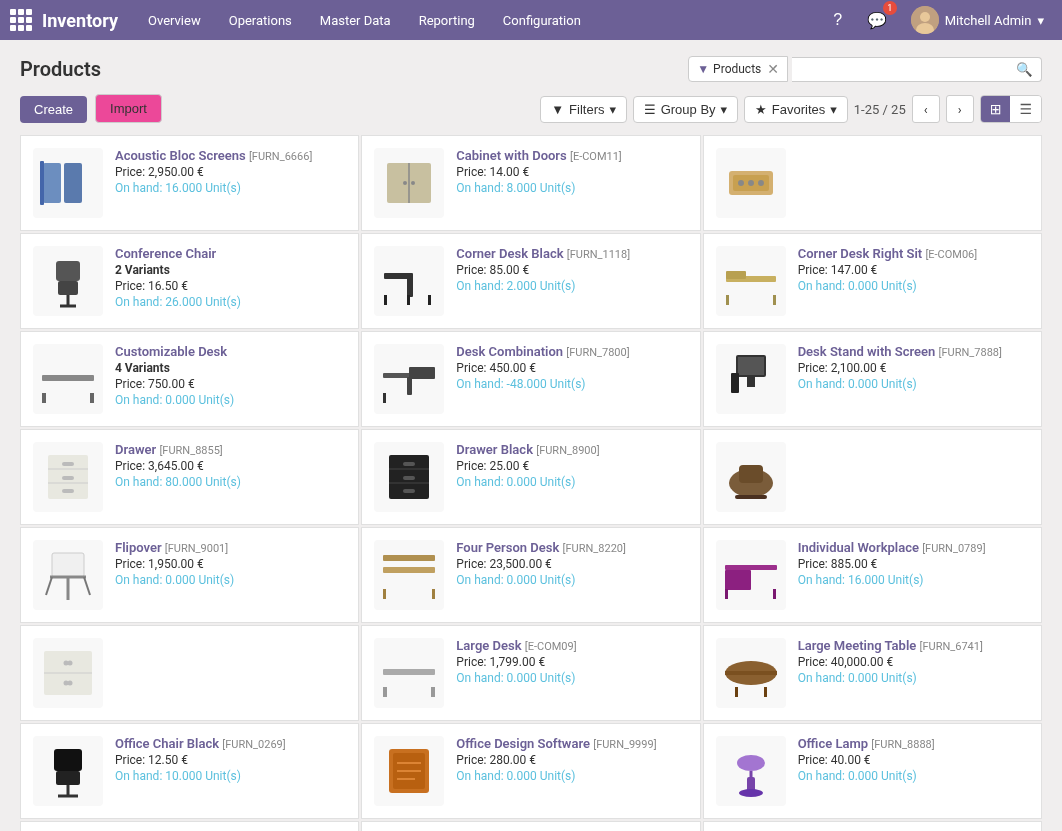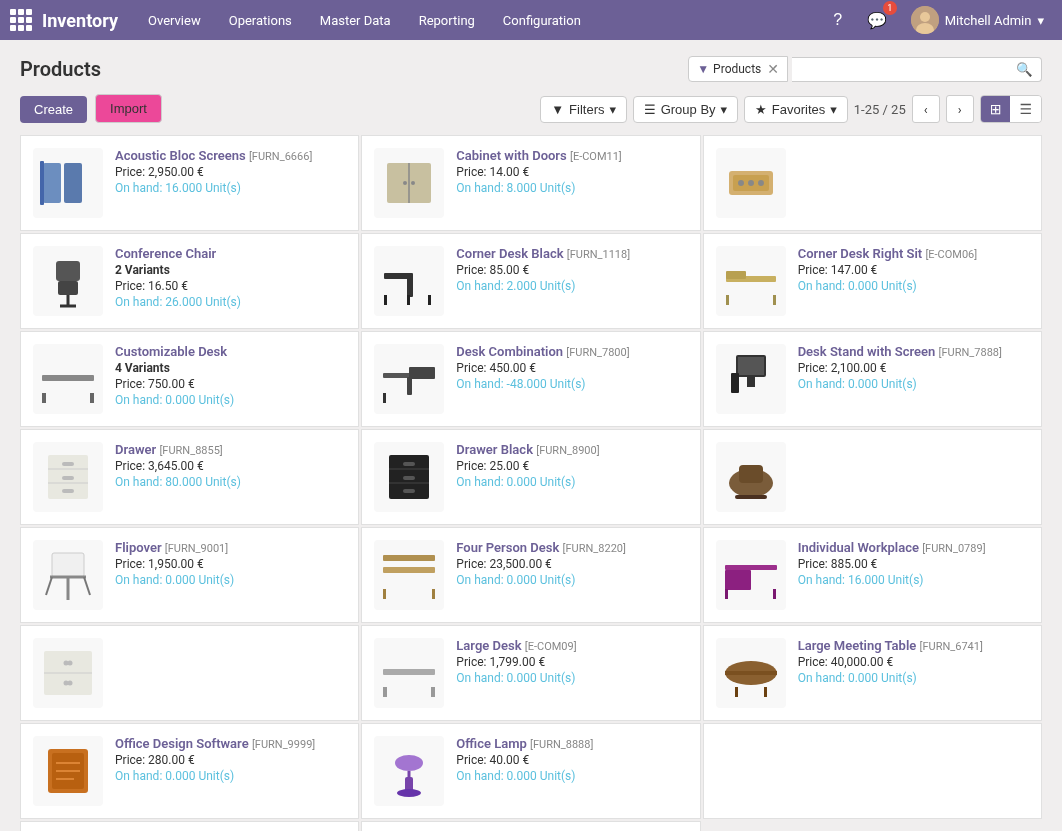--- a/index.html
+++ b/index.html
@@ -691,20 +691,38 @@
         Large Meeting Table <span class="product-ref">[FURN_6741]</span>
       </div>
 
       <div class="product-price">Price: 40,000.00 €</div>
       <div class="product-onhand">On hand: 0.000 Unit(s)</div>
     </div>
   </div>
       <div class="product-card">
     <div class="product-img">
           <svg viewBox="0 0 60 60">
+            <rect x="16" y="8" width="28" height="22" fill="#111" rx="3"></rect>
+            <rect x="18" y="30" width="24" height="14" fill="#222" rx="2"></rect>
+            <line x1="30" y1="44" x2="30" y2="55" stroke="#333" stroke-width="3"></line>
+            <line x1="20" y1="55" x2="40" y2="55" stroke="#333" stroke-width="3"></line>
+          </svg>
+        </div>
+    <div class="product-info">
+      <div class="product-name">
+        Office Chair Black <span class="product-ref">[FURN_0269]</span>
+      </div>
+
+      <div class="product-price">Price: 12.50 €</div>
+      <div class="product-onhand">On hand: 10.000 Unit(s)</div>
+    </div>
+  </div>
+      <div class="product-card">
+    <div class="product-img">
+          <svg viewBox="0 0 60 60">
             <rect x="10" y="8" width="40" height="44" fill="#c87020" rx="3"></rect>
             <rect x="14" y="12" width="32" height="36" fill="#b86010" rx="2"></rect>
             <line x1="18" y1="22" x2="42" y2="22" stroke="#e89040" stroke-width="1.5"></line>
             <line x1="18" y1="30" x2="42" y2="30" stroke="#e89040" stroke-width="1.5"></line>
             <line x1="18" y1="38" x2="36" y2="38" stroke="#e89040" stroke-width="1.5"></line>
           </svg>
         </div>
     <div class="product-info">
       <div class="product-name">
         Office Design Software <span class="product-ref">[FURN_9999]</span>

